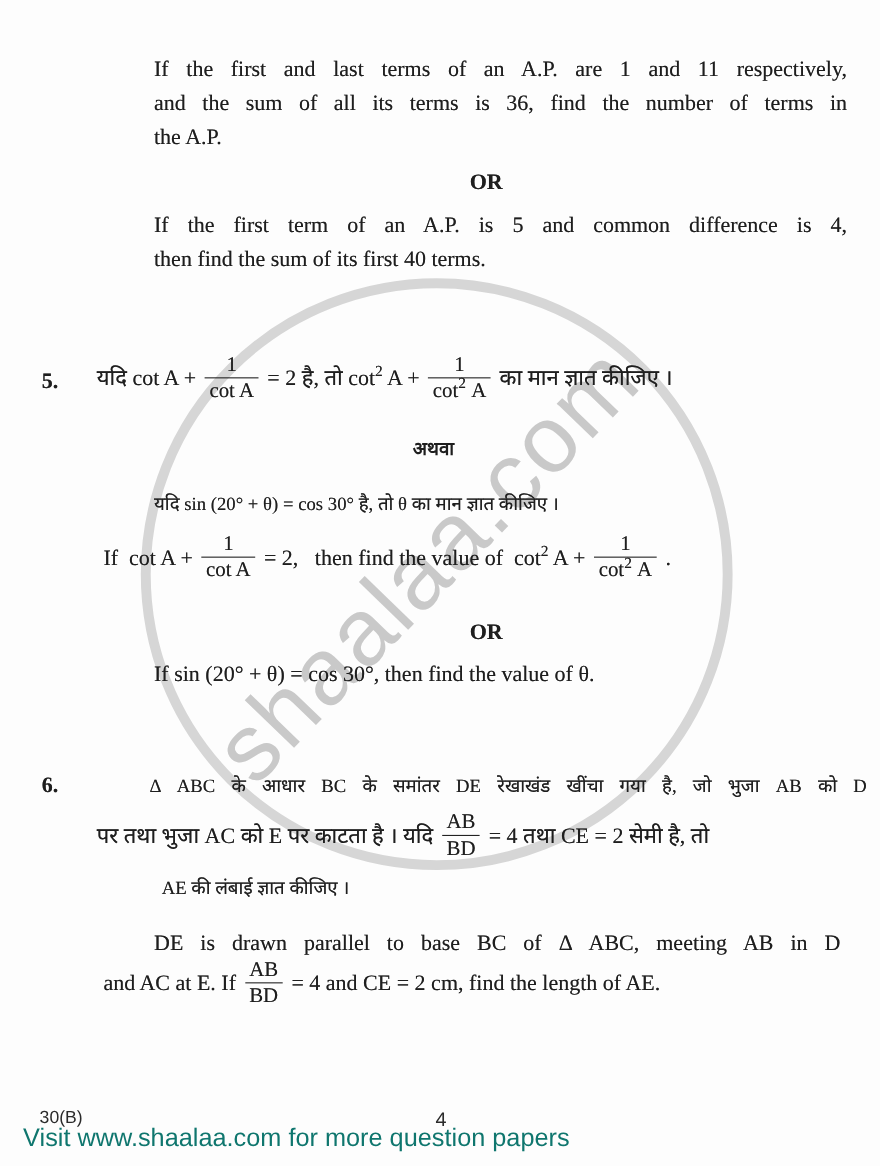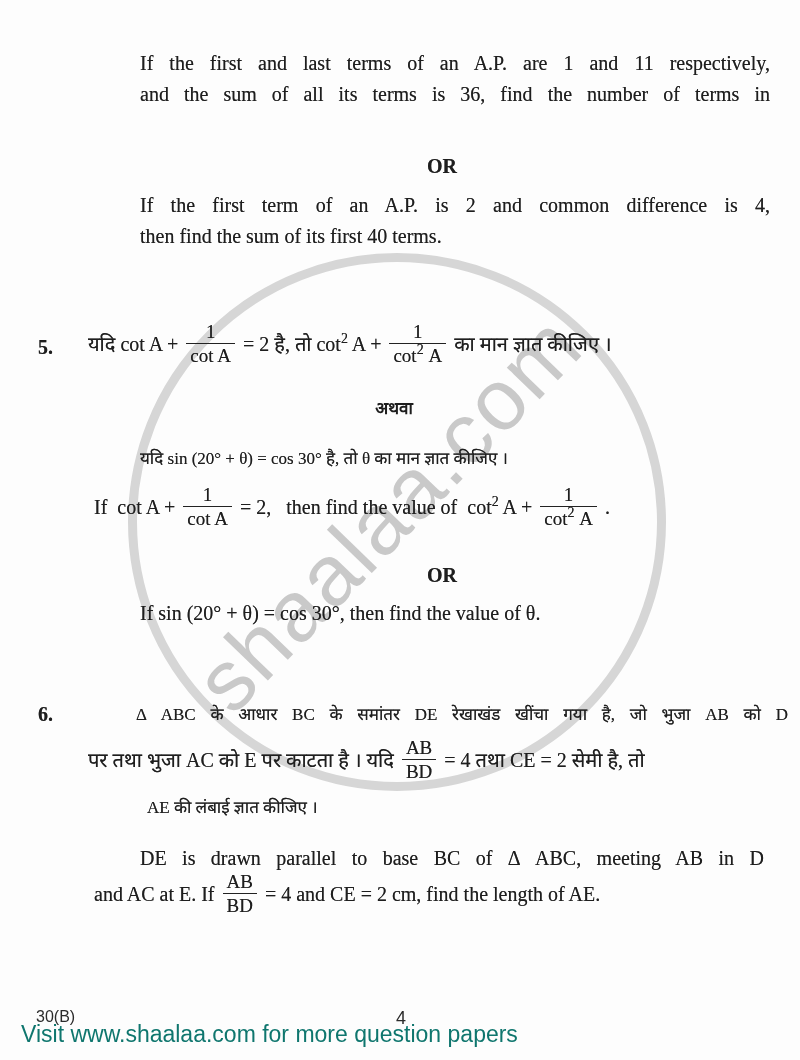--- a/index.html
+++ b/index.html
@@ -40,26 +40,27 @@
 <body>
 
 <div class="wm-ring"></div>
 <div class="wm-text">shaalaa.com</div>
 
 <div class="content">
 
   <div class="abs page-text jline" style="left:92px;top:48px;width:630px">
     <div>If the first and last terms of an A.P. are 1 and 11 respectively,</div>
     <div>and the sum of all its terms is 36, find the number of terms in</div>
+    <div class="lastline">the A.P.</div>
   </div>
 
   <div class="abs center page-text bold" style="top:151px">OR</div>
 
   <div class="abs page-text jline" style="left:92px;top:190px;width:630px">
-    <div>If the first term of an A.P. is 2 and common difference is 4,</div>
+    <div>If the first term of an A.P. is 5 and common difference is 4,</div>
     <div class="lastline">then find the sum of its first 40 terms.</div>
   </div>
 
   <div class="abs qnum" style="left:38px;top:336px">5.</div>
 
   <div class="abs eq hindi" style="left:88px;top:321px;width:700px"><span>यदि cot A + </span><span class="frac"><span class="num">1</span><span class="den">cot A</span></span><span> = 2 है, तो cot</span><sup class="exp">2</sup><span> A + </span><span class="frac"><span class="num">1</span><span class="den"><span>cot</span><sup class="exp">2</sup><span>&nbsp;A</span></span></span><span> का मान ज्ञात कीजिए ।</span></div>
 
   <div class="abs center hindi bold" style="top:394px">अथवा</div>
 
   <div class="abs page-text hindi" style="left:92px;top:444px;width:660px">यदि sin (20° + θ) = cos 30° है, तो θ का मान ज्ञात कीजिए ।</div>

